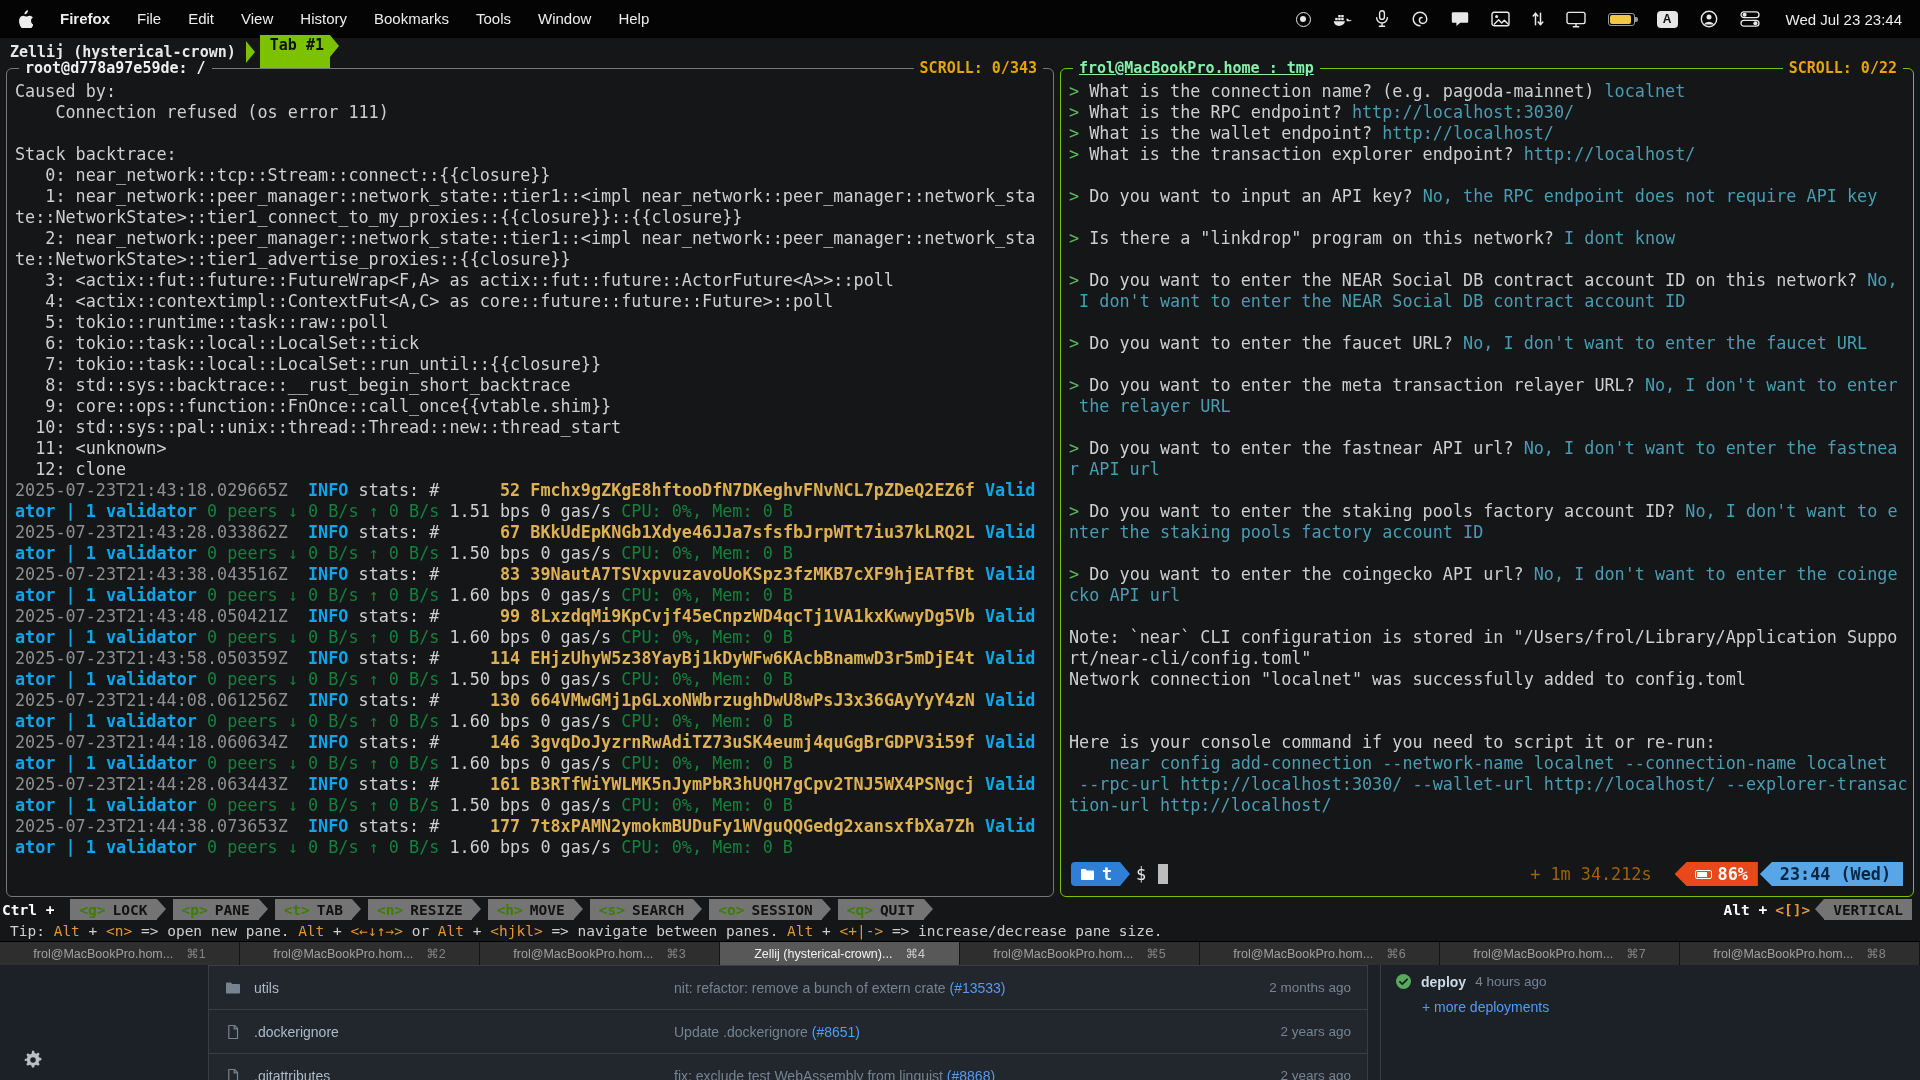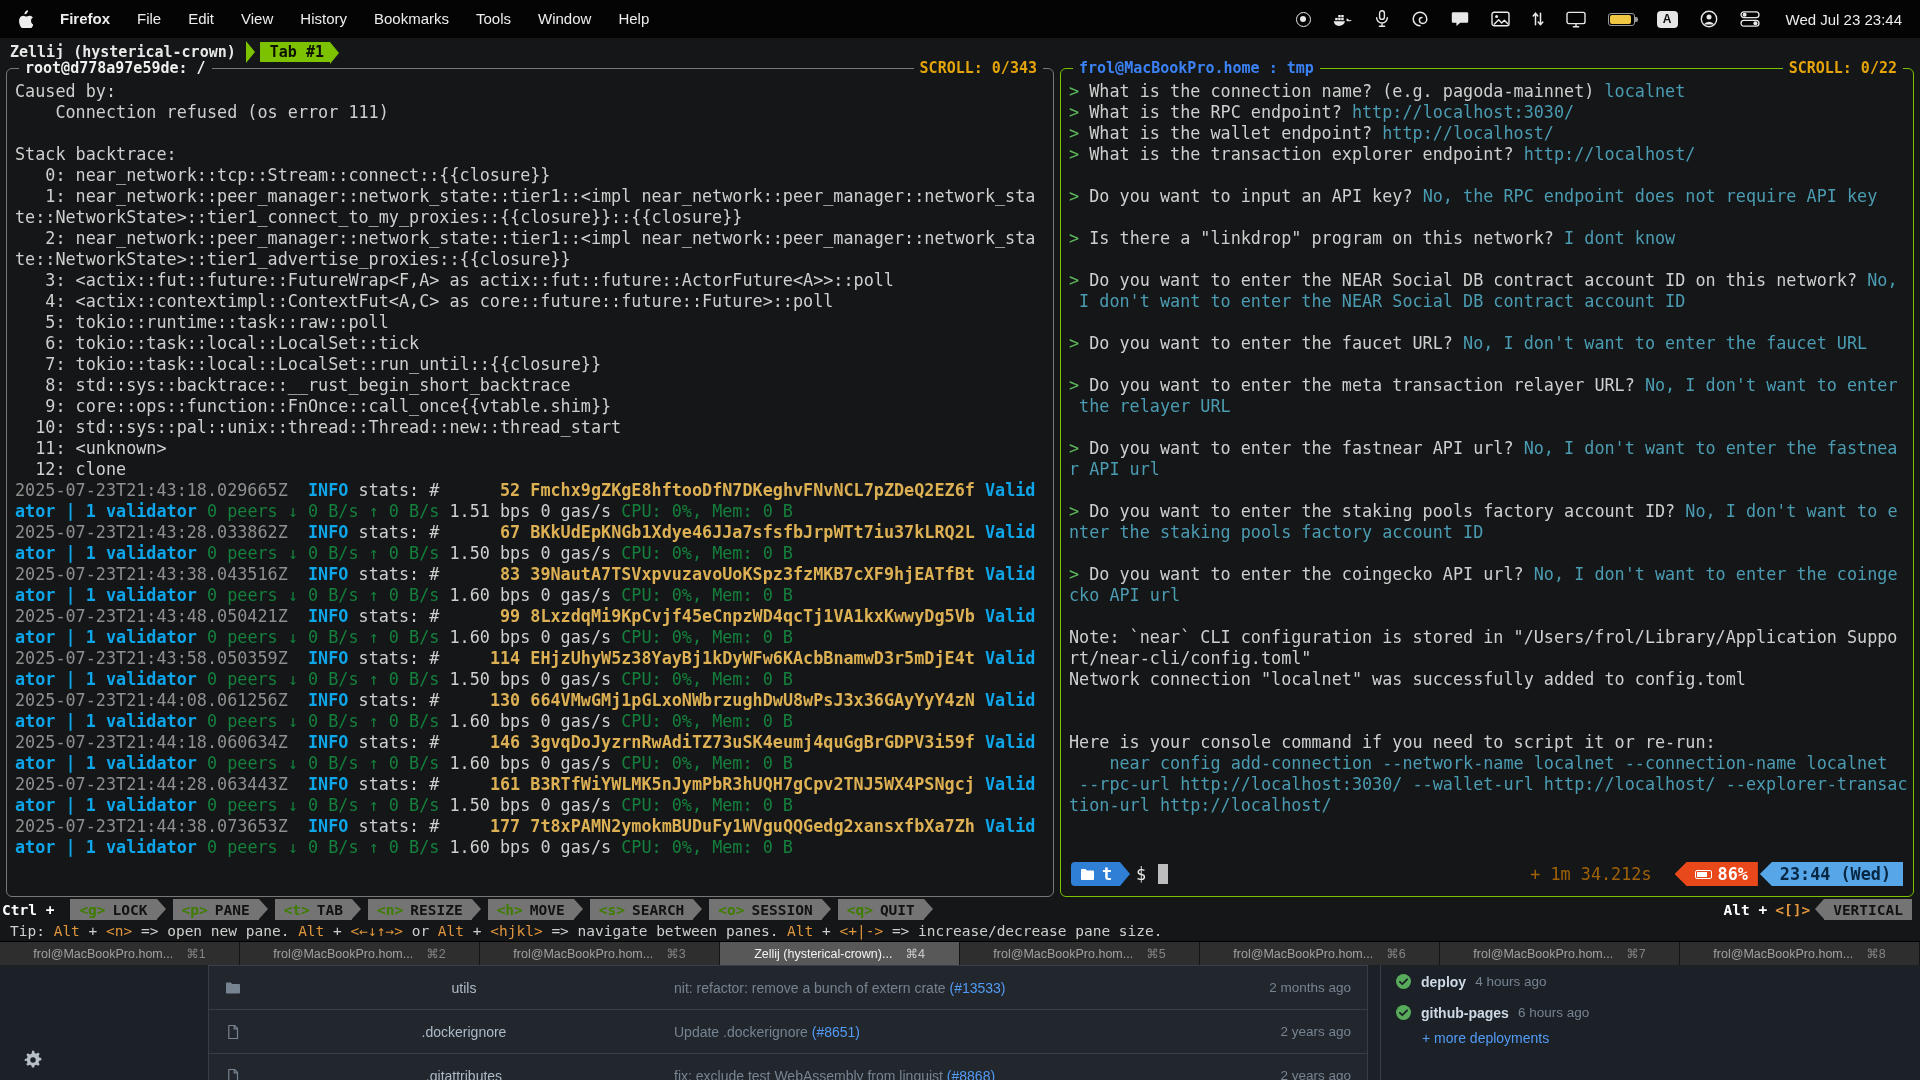--- a/index.html
+++ b/index.html
@@ -21,28 +21,28 @@
   .mb-batt{width:27px;height:13px;border:1px solid #9a9a9a;border-radius:3px;position:relative;display:inline-block;}
   .mb-batt::before{content:'';position:absolute;left:1px;top:1px;bottom:1px;width:86%;background:#f2c744;border-radius:2px;}
   .mb-batt::after{content:'';position:absolute;left:100%;top:3px;width:3px;height:5px;background:#9a9a9a;margin-left:1px;border-radius:0 2px 2px 0;}
   .mb-input{width:21px;height:17px;background:#e6e6e6;color:#111;border-radius:4px;font-size:12px;font-weight:bold;display:inline-flex;align-items:center;justify-content:center;}
 
   
   .term{position:absolute;top:38px;left:0;width:1920px;height:903px;background:#141617;font-family:"DejaVu Sans Mono",monospace;}
   .zj-tabline{height:28px;display:flex;align-items:center;padding-left:10px;font-size:15px;}
   .zj-session{color:#e8e8e8;font-weight:bold;margin-right:10px;}
   .zj-arrow{width:0;height:0;border-left:9px solid #7cc200;border-top:11px solid transparent;border-bottom:11px solid transparent;margin-right:5px;}
-  .zj-tabpill{background:#7cc200;color:#0d1100;font-weight:bold;padding:1px 6px 1px 10px;position:relative;margin-right:30px;}
+  .zj-tabpill{background:#7cc200;color:#0d1100;font-weight:bold;padding:1px 6px 15px 10px;position:relative;margin-right:30px;}
   .zj-tabpill::after{content:'';position:absolute;left:100%;top:0;border-left:9px solid #7cc200;border-top:11px solid transparent;border-bottom:11px solid transparent;}
   .zj-panes{position:absolute;top:28px;left:0;right:0;bottom:42px;}
   .pane{position:absolute;top:2px;bottom:2px;border-radius:6px;}
   .pane-left{left:6px;width:1048px;border:1px solid #787878;}
   .pane-right{left:1060px;right:6px;border:1px solid #7cc200;}
   .pane-title{position:absolute;top:-10px;left:12px;background:#141617;padding:0 6px;font-size:15px;font-weight:bold;color:#efefef;white-space:nowrap;}
-  .pane-right .pane-title{color:#3b82f6;}
+  .pane-right .pane-title{color:#86efac;text-decoration:underline;}
   .pane-scroll{position:absolute;top:-10px;right:10px;background:#141617;padding:0 6px;font-size:15px;font-weight:bold;color:#e5a50a;white-space:nowrap;}
   .pane-content{position:absolute;top:12px;left:8px;right:2px;bottom:4px;font-size:16.8px;line-height:21px;white-space:pre;overflow:hidden;}
   .tl{height:21px;}
   .c-d{color:#cfcfcf}.c-w{color:#0ea5e9;font-weight:bold}.c-g{color:#8f8f8f}
   .c-y{color:#ddb054;font-weight:bold}.c-b{color:#15803d}.c-t{color:#4b9cb2}
   .c-gr{color:#5cb85c}.c-o{color:#e0963c}
   .prompt-row{position:absolute;left:10px;right:10px;bottom:10px;display:flex;align-items:center;font-size:16.8px;}
   .p-dir{display:inline-flex;align-items:center;gap:7px;background:#2f7fd7;color:#fff;font-weight:bold;height:24px;padding:0 8px 0 9px;border-radius:4px 0 0 4px;position:relative;margin-right:16px;}
   .p-dir::after{content:'';position:absolute;left:100%;top:0;border-left:10px solid #2f7fd7;border-top:12px solid transparent;border-bottom:12px solid transparent;}
   .p-dollar{color:#e6e6e6;margin-right:12px;}
@@ -70,21 +70,21 @@
   
   .ttabs{position:absolute;top:941px;left:0;width:1920px;height:24px;background:#1f1f1f;display:flex;border-top:1px solid #000;}
   .ttab{flex:1;display:flex;align-items:center;justify-content:center;gap:13px;font-size:12.5px;color:#a0a0a0;background:#2e2e2e;border-right:1px solid #141414;white-space:nowrap;overflow:hidden;}
   .ttab.active{background:#585858;color:#f2f2f2;}
   .ttab .short{opacity:.75;}
 
   
   .browser{position:absolute;top:965px;left:0;width:1920px;height:115px;background:#1c2128;overflow:hidden;}
   .gh-table{position:absolute;left:208px;top:0;width:1160px;height:115px;background:#22272e;border-left:1px solid #373e47;border-right:1px solid #373e47;border-top:1px solid #373e47;overflow:hidden;}
   .gh-row{height:44px;display:flex;align-items:center;padding:0 16px;border-bottom:1px solid #373e47;}
-  .gh-name{color:#adbac7;font-size:14px;margin-left:13px;width:420px;cursor:pointer;text-align:center;}
+  .gh-name{color:#adbac7;font-size:14px;margin-left:13px;width:420px;cursor:pointer;}
   .gh-msg{color:#768390;font-size:14px;white-space:nowrap;}
   .gh-link{color:#539bf5;cursor:pointer;}
   .gh-age{margin-left:auto;color:#768390;font-size:13.5px;white-space:nowrap;}
   .gh-deploy{position:absolute;left:1380px;top:0;width:420px;height:115px;border-left:1px solid #373e47;padding:1px 0 0 14px;overflow:hidden;}
   .dep-row{display:flex;align-items:center;gap:9px;height:31px;}
   .dep-name{color:#cdd9e5;font-weight:bold;font-size:14px;cursor:pointer;}
   .dep-age{color:#768390;font-size:13.5px;}
   .dep-more{color:#539bf5;font-size:14px;margin:2px 0 0 27px;display:inline-block;cursor:pointer;}
   .gear{position:absolute;left:22px;bottom:9px;display:inline-flex;cursor:pointer;}
 </style>
@@ -315,28 +315,20 @@
     <div class="gh-deploy">
       <div>
           <div class="dep-row">
             <svg width="17" height="17" viewBox="0 0 17 17">
               <circle cx="8.5" cy="8.5" r="7.5" fill="#57ab5a"></circle>
               <path d="M4.9 8.8l2.4 2.4 4.8-4.9" fill="none" stroke="#1c2128" stroke-width="1.8" stroke-linecap="round" stroke-linejoin="round"></path>
             </svg>
             <span class="dep-name">deploy</span>
             <span class="dep-age">4 hours ago</span>
           </div>
-          <div class="dep-row">
-            <svg width="17" height="17" viewBox="0 0 17 17">
-              <circle cx="8.5" cy="8.5" r="7.5" fill="#57ab5a"></circle>
-              <path d="M4.9 8.8l2.4 2.4 4.8-4.9" fill="none" stroke="#1c2128" stroke-width="1.8" stroke-linecap="round" stroke-linejoin="round"></path>
-            </svg>
-            <span class="dep-name">github-pages</span>
-            <span class="dep-age">6 hours ago</span>
-          </div>
         </div>
       <a class="dep-more">+ more deployments</a>
     </div>
     <span class="gear">
       <svg width="22" height="22" viewBox="0 0 24 24" fill="#b7bfc7">
           <path fill-rule="evenodd" d="M10.8 2h2.4l.5 2.3 1.9.8 2-1.3 1.7 1.7-1.3 2 .8 1.9 2.3.5v2.4l-2.3.5-.8 1.9 1.3 2-1.7 1.7-2-1.3-1.9.8-.5 2.3h-2.4l-.5-2.3-1.9-.8-2 1.3-1.7-1.7 1.3-2-.8-1.9L3 13.2v-2.4l2.3-.5.8-1.9-1.3-2 1.7-1.7 2 1.3 1.9-.8.5-2.3z M12 9a3 3 0 1 0 0 6 3 3 0 0 0 0-6z"></path>
         </svg>
     </span>
   </div>
 

